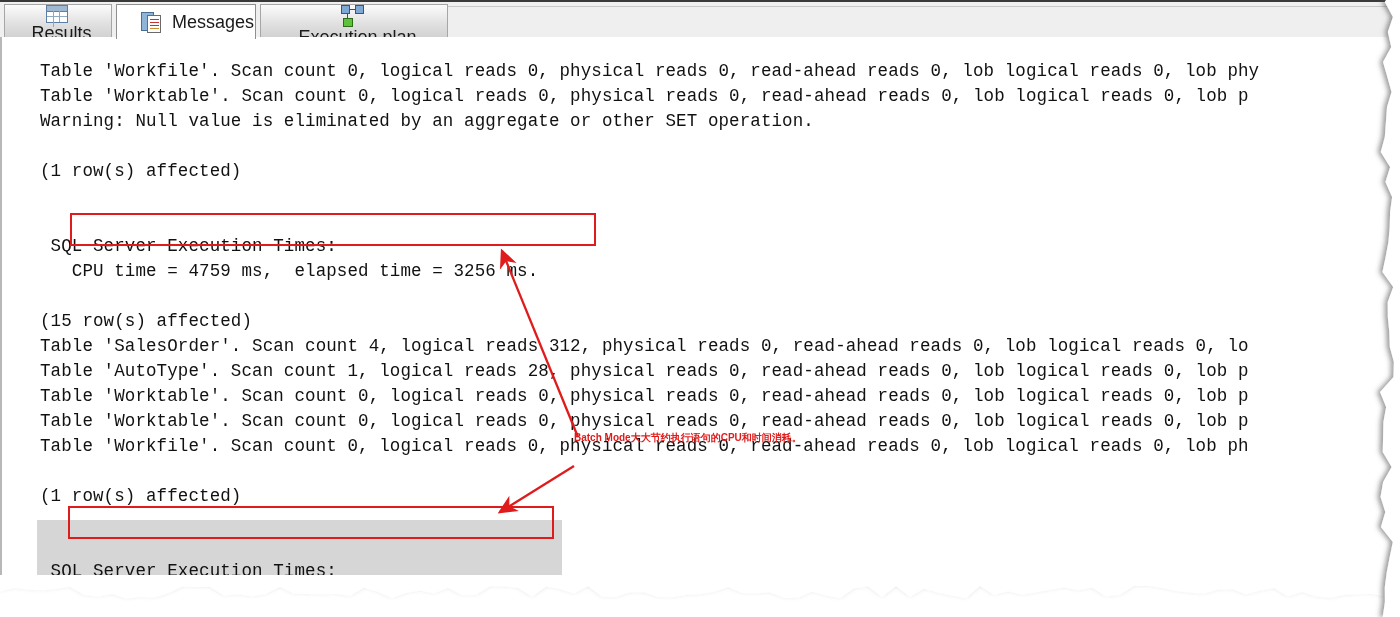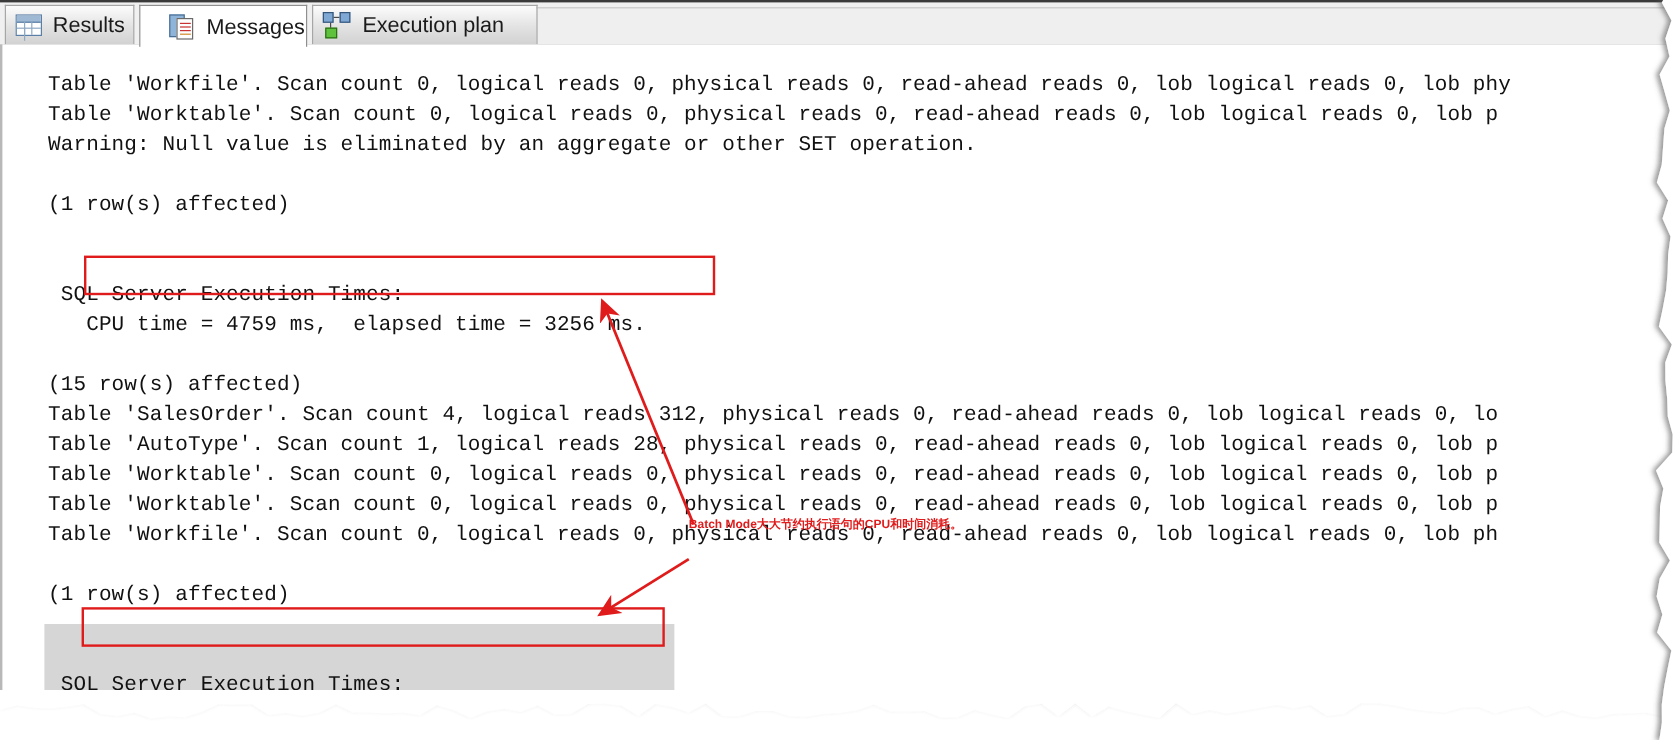--- a/index.html
+++ b/index.html
@@ -55,20 +55,21 @@
     white-space: nowrap;
   }
   .tab.active {
     background: #ffffff;
     border-color: #8f8f8f;
     z-index: 4;
     height: 35px;
   }
   .tab.inactive-left {
     background: linear-gradient(to bottom, #fcfcfc 0%, #e2e2e2 55%, #d2d2d2 100%);
+    flex-direction: column;
   }
   .tab .tab-label {
     font-family: "Liberation Sans", sans-serif;
     font-size: 18px;
     color: #1a1a1a;
     letter-spacing: 0px;
     margin-left: 9px;
   }
   #tab-results  { left: 4px;   width: 108px; }
   #tab-messages { left: 116px; width: 140px; padding-left: 24px; }

